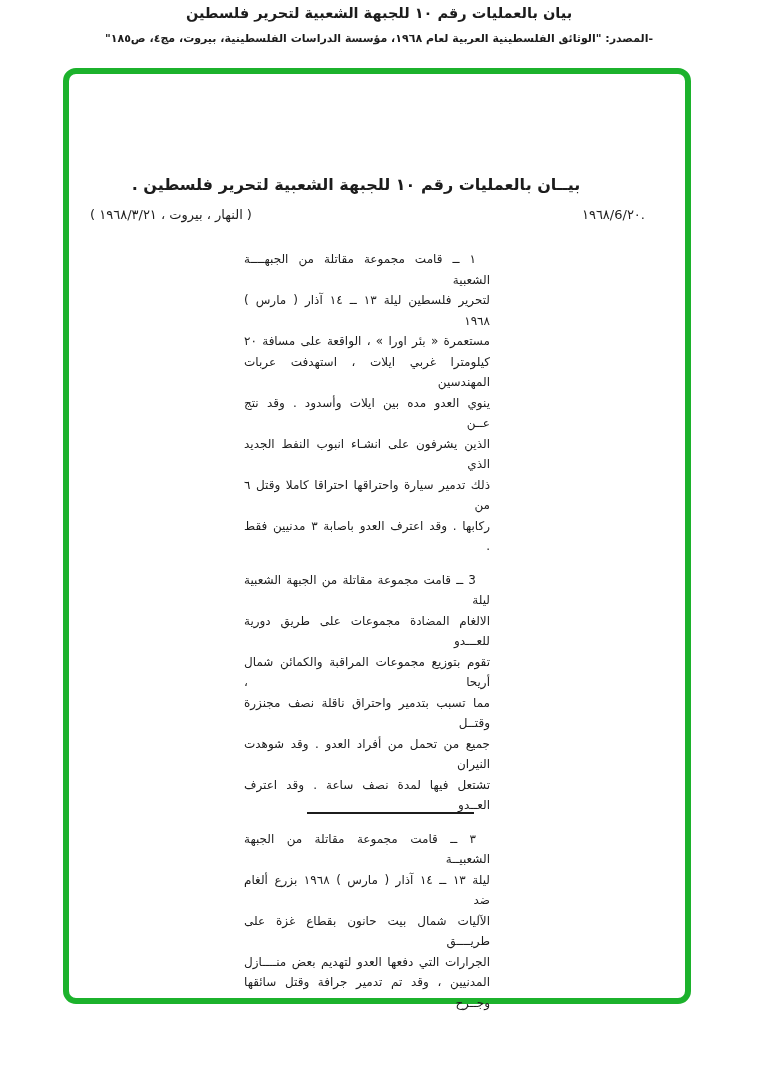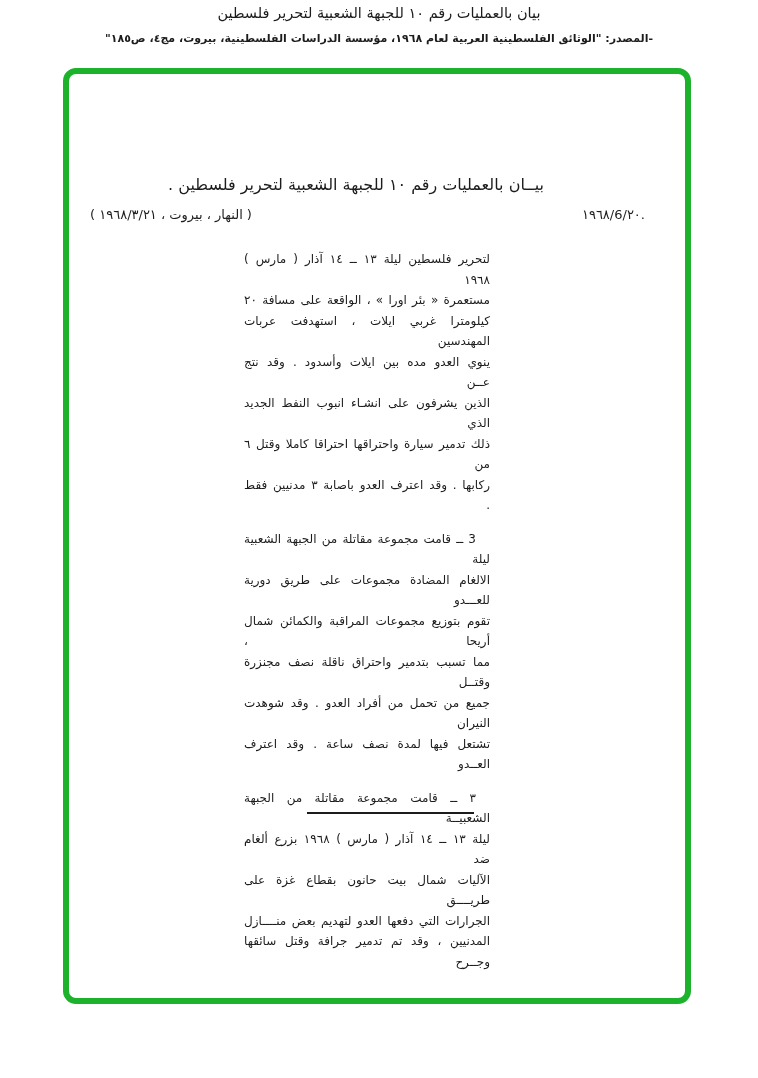--- a/index.html
+++ b/index.html
@@ -2,33 +2,33 @@
 <html lang="ar"><head>
 <meta charset="utf-8">
 <style>
   html,body{margin:0;padding:0;}
   body{
     width:758px;height:1078px;position:relative;background:#ffffff;
     font-family:"DejaVu Sans",sans-serif;color:#1c1c1c;direction:rtl;overflow:hidden;
   }
   .top-title{
     position:absolute;top:5px;left:0;right:0;text-align:center;
-    font-size:14.5px;font-weight:normal;letter-spacing:0;
+    font-size:14.5px;font-weight:bold;letter-spacing:0;
   }
   .source-line{
     position:absolute;top:32px;left:0;right:0;text-align:center;
     font-size:11px;font-weight:bold;
   }
   .frame{
     position:absolute;left:63px;top:68px;width:628px;height:936px;
     box-sizing:border-box;border:6px solid #1cb22c;border-radius:13px;background:#fff;
   }
   .doc-title{
     position:absolute;top:175px;left:74px;right:120px;text-align:center;
-    font-size:16px;font-weight:normal;
+    font-size:16px;font-weight:bold;
   }
   .date-row{
     position:absolute;top:207px;right:113px;left:90px;
     display:flex;justify-content:space-between;align-items:baseline;
     font-size:13px;direction:rtl;
   }
   .text-block{
     position:absolute;top:249px;right:268px;width:246px;
     font-size:12px;
   }
@@ -53,20 +53,21 @@
 
 <div class="doc-title">بيــان بالعمليات رقم ١٠ للجبهة الشعبية لتحرير فلسطين .</div>
 
 <div class="date-row">
   <div class="date" dir="ltr">١٩٦٨/6/٢٠.</div>
   <div class="publication">( النهار ، بيروت ، ١٩٦٨/٣/٢١ )</div>
 </div>
 
 <div class="text-block">
   <div class="paragraph">
+      <div class="line first">١ ــ قامت مجموعة مقاتلة من الجبهــــة الشعبية</div>
       <div class="line">لتحرير فلسطين ليلة ١٣ ــ ١٤ آذار ( مارس ) ١٩٦٨</div>
       <div class="line">مستعمرة « بئر اورا » ، الواقعة على مسافة ٢٠</div>
       <div class="line">كيلومترا غربي ايلات ، استهدفت عربات المهندسين</div>
       <div class="line">ينوي العدو مده بين ايلات وأسدود . وقد نتج عــن</div>
       <div class="line">الذين يشرفون على انشـاء انبوب النفط الجديد الذي</div>
       <div class="line">ذلك تدمير سيارة واحتراقها احتراقا كاملا وقتل ٦ من</div>
       <div class="line">ركابها . وقد اعترف العدو باصابة ٣ مدنيين فقط .</div>
     </div>
   <div class="paragraph">
       <div class="line first">3 ــ قامت مجموعة مقاتلة من الجبهة الشعبية ليلة</div>

